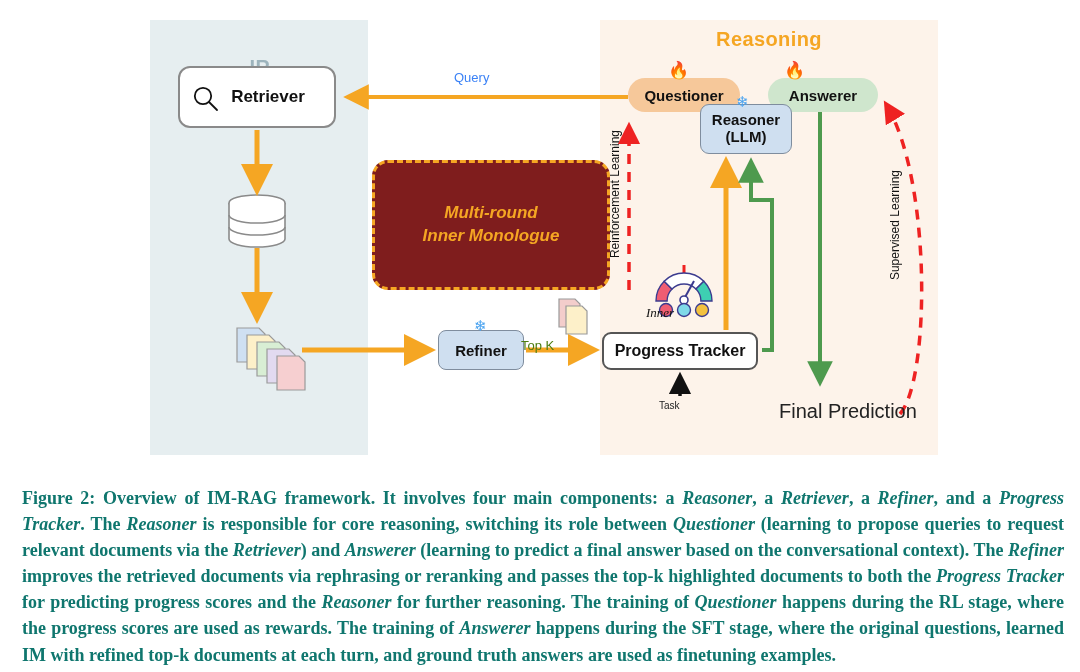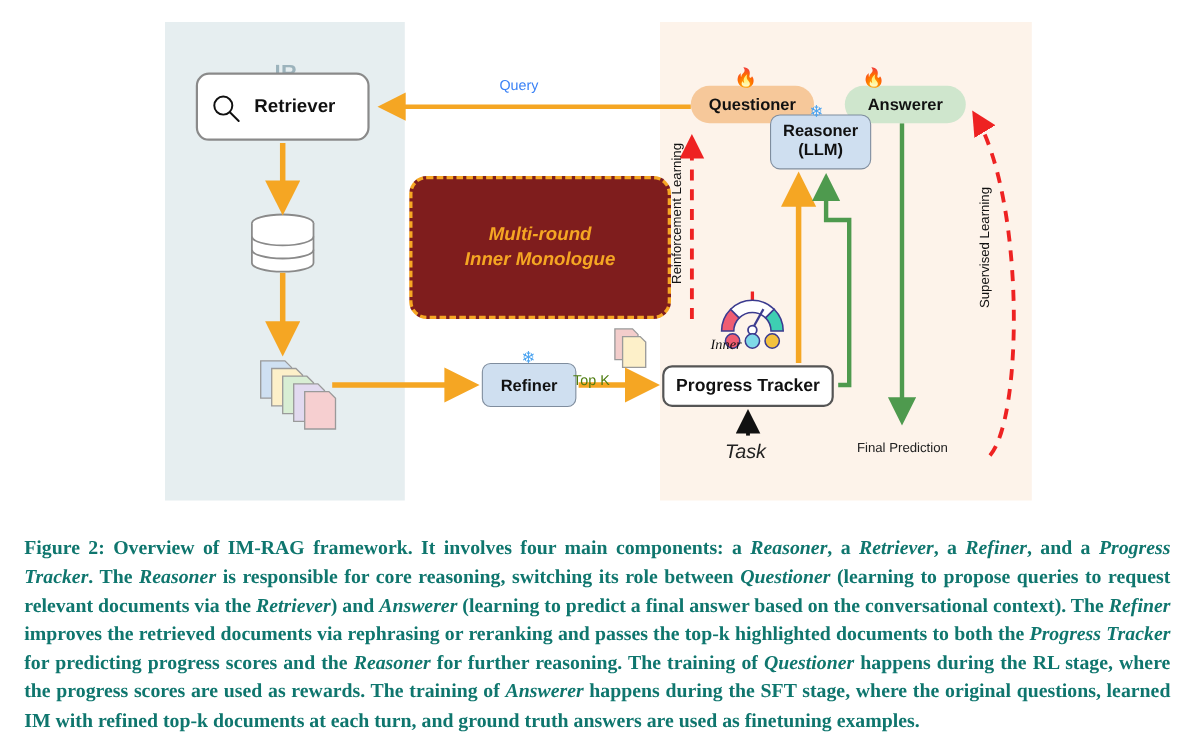--- a/index.html
+++ b/index.html
@@ -31,22 +31,22 @@
             background:#cfdff0;font-size:15px;flex-direction:column;line-height:1.12;}
 
   #imbox{position:absolute;left:372px;top:160px;width:232px;height:124px;border:3px dashed #F5A623;
          border-radius:16px;background:#7f1d1d;display:flex;flex-direction:column;align-items:center;
          justify-content:center;color:#F5A623;font-style:italic;font-weight:bold;font-size:17px;line-height:1.35;}
 
   .flat{position:absolute;font-size:13px;color:#222;}
   #query-lbl{left:454px;top:70px;color:#3b82f6;}
   #topk-lbl{left:521px;top:338px;color:#4d7c0f;}
   #score-lbl{left:646px;top:305px;font-style:italic;font-family:"Liberation Serif",serif;font-size:13px;color:#111;}
-  #task-lbl{left:659px;top:400px;font-size:18px;font-style:italic;}
-  #final-lbl{left:779px;top:400px;font-size:12px;}
+  #task-lbl{left:659px;top:400px;font-size:10px;}
+  #final-lbl{left:779px;top:400px;font-size:20px;}
 
   .vlabel{position:absolute;font-size:12px;color:#111;writing-mode:vertical-rl;transform:rotate(180deg);}
   #rl-lbl{left:608px;top:130px;}
   #sl-lbl{left:888px;top:170px;}
 
   .emoji{position:absolute;font-size:17px;line-height:1;}
   #fire1{left:668px;top:62px;}
   #fire2{left:784px;top:62px;}
   #snow1{left:736px;top:94px;font-size:15px;color:#4aa3f0;}
   #snow2{left:474px;top:318px;font-size:15px;color:#4aa3f0;}
@@ -122,20 +122,21 @@
     <line x1="820" y1="112" x2="820" y2="382" stroke="#4e9a4e" stroke-width="4" marker-end="url(#ar-gr)"></line>
 
     <line x1="629" y1="290" x2="629" y2="126" stroke="#ee2222" stroke-width="3.5" stroke-dasharray="10 8" marker-end="url(#ar-rd)"></line>
 
     <path d="M900,414 C930,380 932,180 886,104" fill="none" stroke="#ee2222" stroke-width="3.5" stroke-dasharray="10 8" marker-end="url(#ar-rd)"></path>
 
     <line x1="680" y1="396" x2="680" y2="376" stroke="#111" stroke-width="3.5" marker-end="url(#ar-bk)"></line>
   </svg>
 
   <div class="panel-label" id="ir-label">IR</div>
+  <div class="panel-label" id="reasoning-label">Reasoning</div>
 
   <div id="imbox">
     <span>Multi-round</span>
     <span>Inner Monologue</span>
   </div>
 
   <div class="node" id="retriever">
     <svg class="mag" viewBox="0 0 28 28">
       <circle cx="11" cy="11" r="8.2" fill="none" stroke="#111" stroke-width="1.8"></circle>
       <line x1="17" y1="17" x2="25" y2="25" stroke="#111" stroke-width="1.8" stroke-linecap="round"></line>

